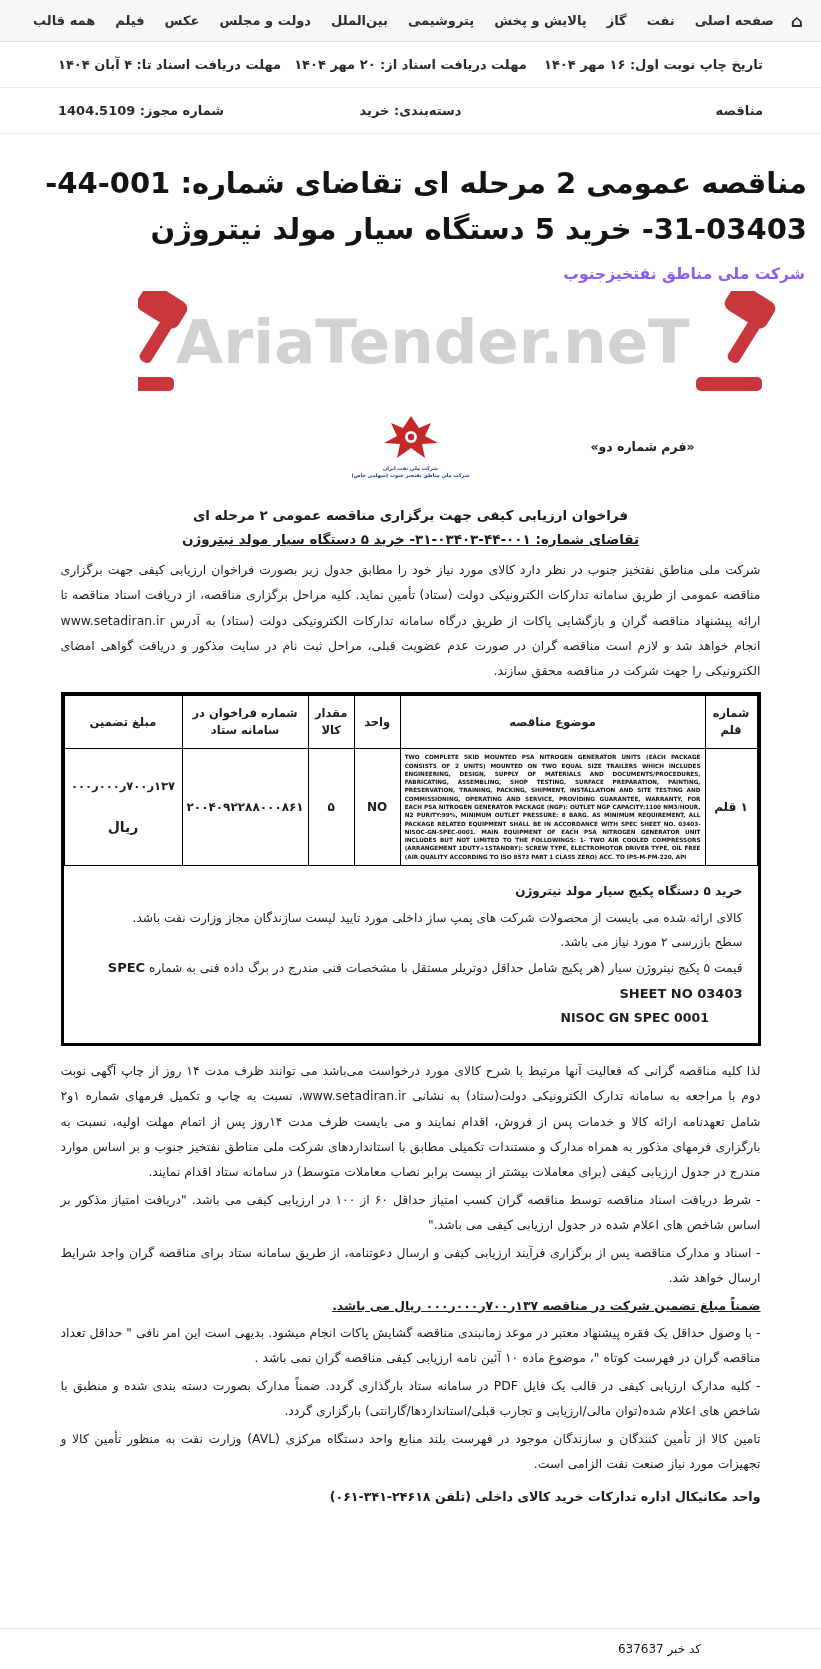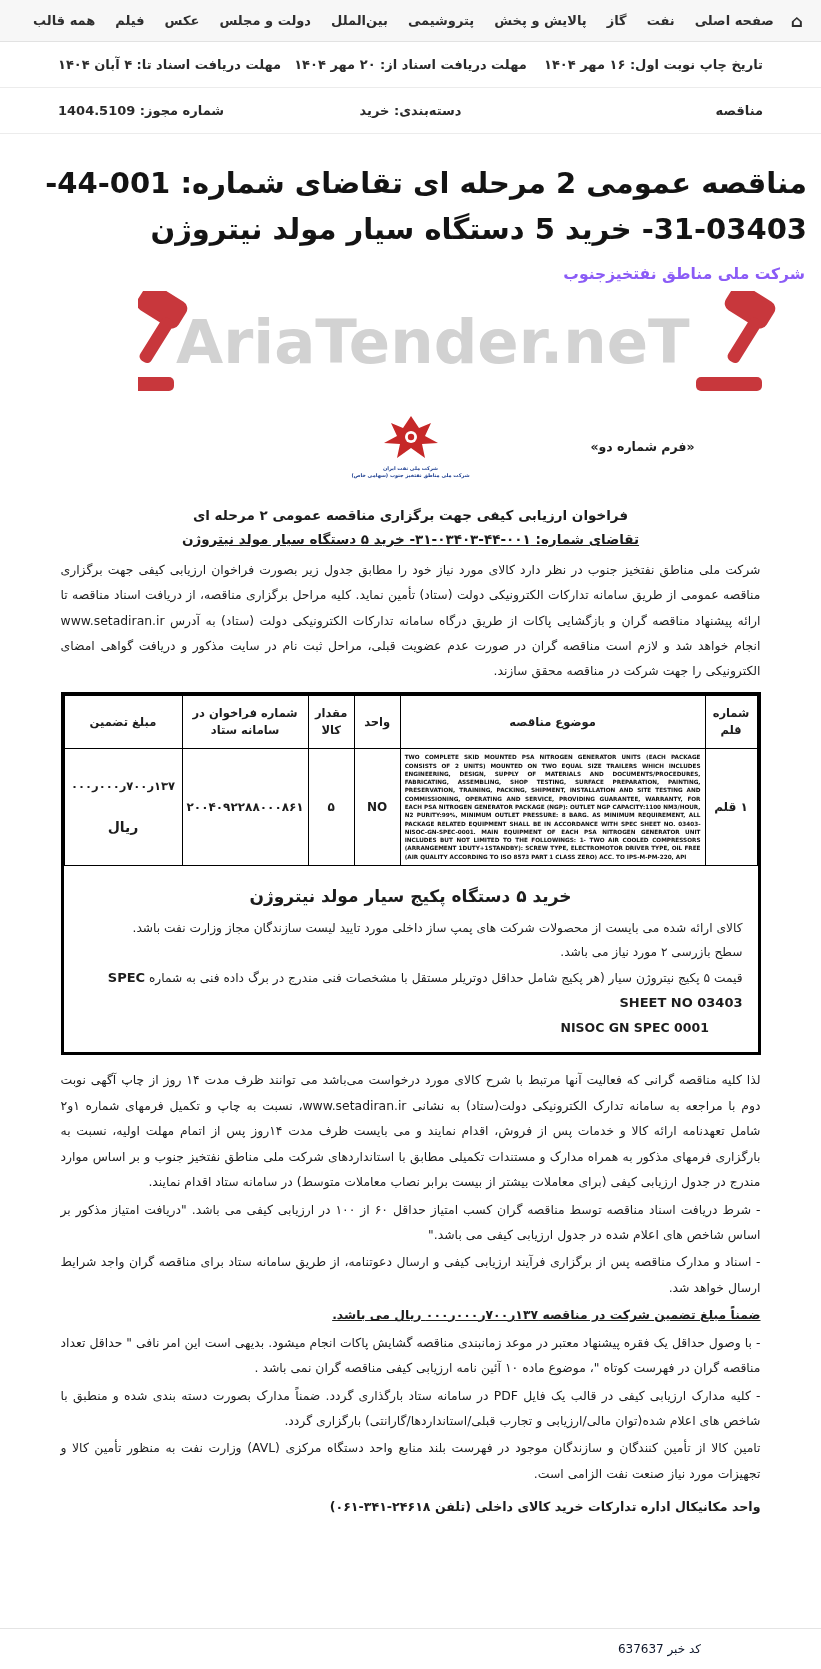--- a/index.html
+++ b/index.html
@@ -58,21 +58,21 @@
   table.tender td { font-size:12px; font-weight:bold; padding:4px; }
   td.subject-cell { padding:5px 7px; }
   .subject-en {
     direction:ltr; text-align:justify; font-size:5.7px; font-weight:bold; line-height:1.45;
     font-family:"DejaVu Sans","Liberation Sans",sans-serif; color:#111;
   }
   .setad-no { font-size:10px; letter-spacing:0; }
   .guarantee-num { display:block; font-size:11.5px; }
   .guarantee-unit { display:block; margin-top:26px; font-size:14px; }
   .box-notes { padding:8px 15px 12px; font-size:12.2px; line-height:1.95; }
-  .box-summary { text-align:center; font-weight:bold; font-size:17px; padding:6px 0 4px; }
+  .box-summary { font-weight:bold; font-size:12px; padding:6px 0 4px; }
   .spec-strong { font-size:13px; font-weight:bold; }
   .spec-line2 { direction:ltr; text-align:left; padding-left:482px; font-weight:bold; font-size:12.5px; }
   
   .doc-body { margin-top:12px; font-size:12.4px; line-height:2.05; }
   .doc-body p { text-align:justify; margin-bottom:2px; }
   .u-line { text-decoration:underline; font-weight:bold; }
   .contact-line { text-align:center; font-weight:bold; margin-top:8px; font-size:12.6px; }
   
   .page-footer {
     margin-top:auto; border-top:1px solid #e4e4e4; padding:13px 120px 13px 0;

